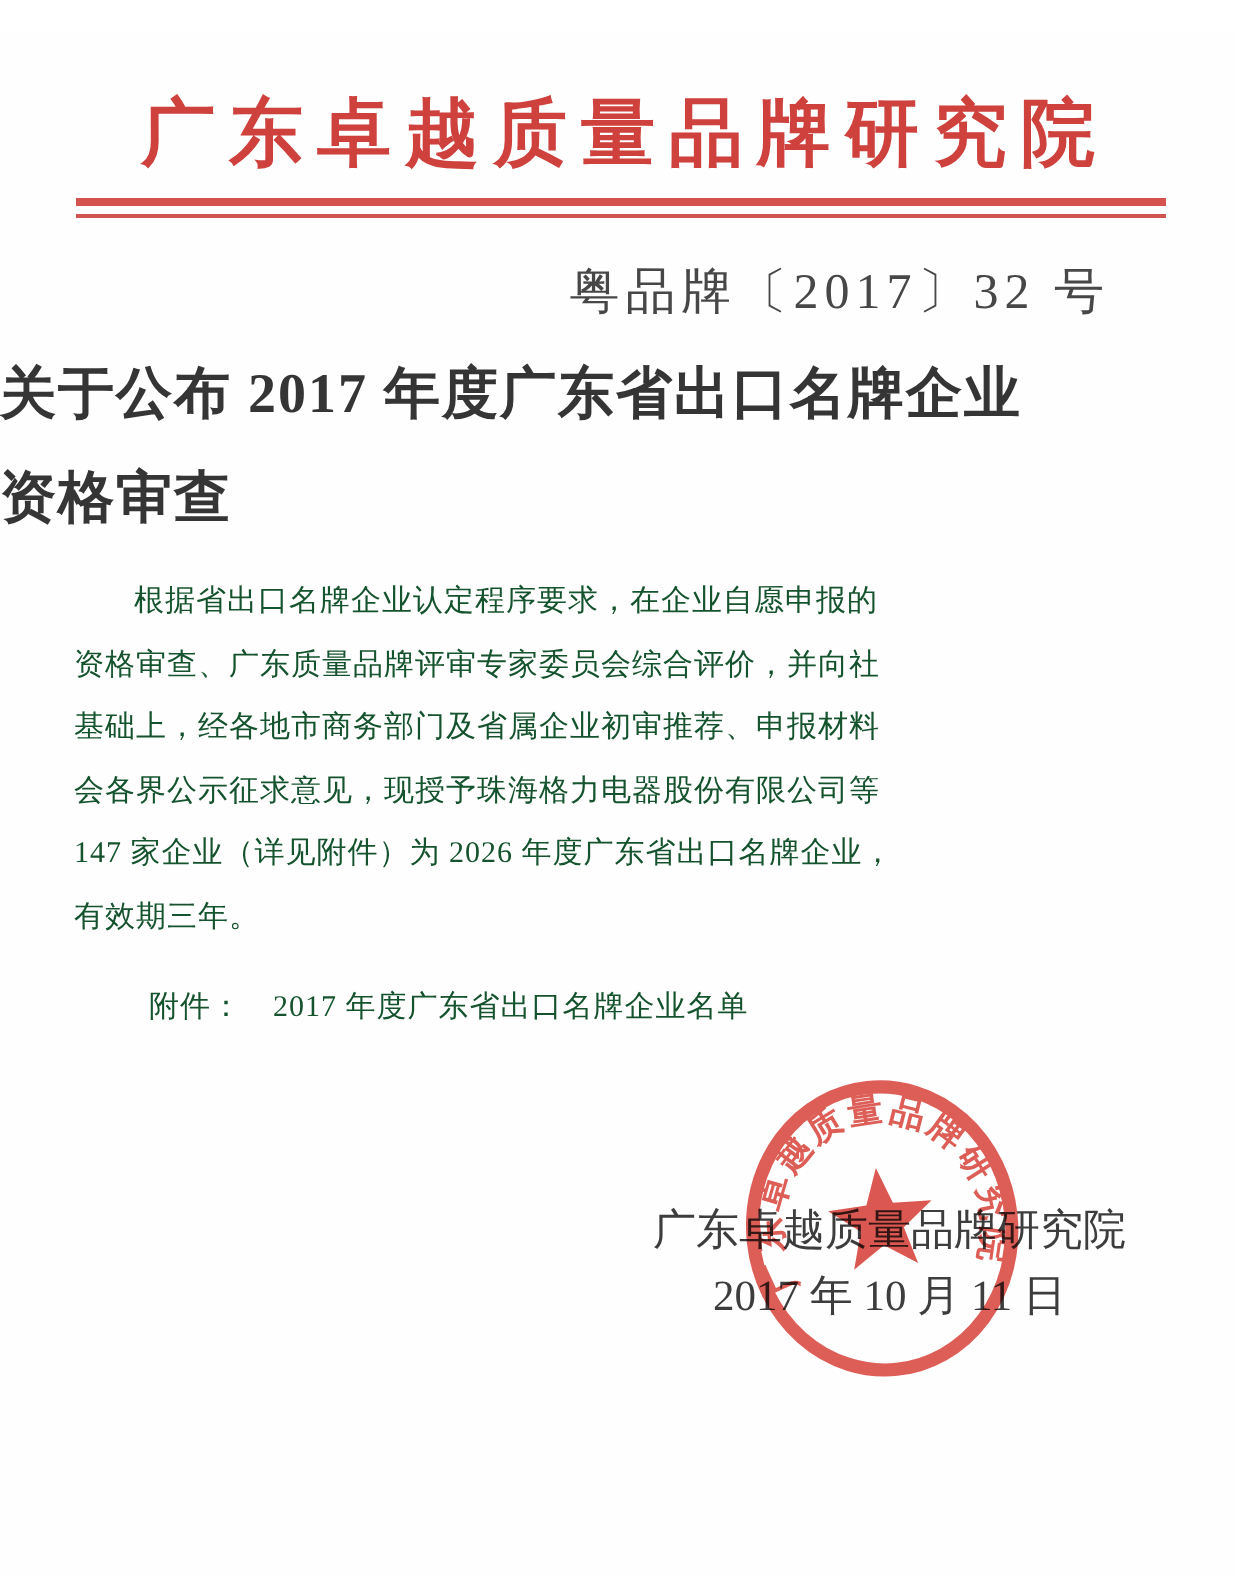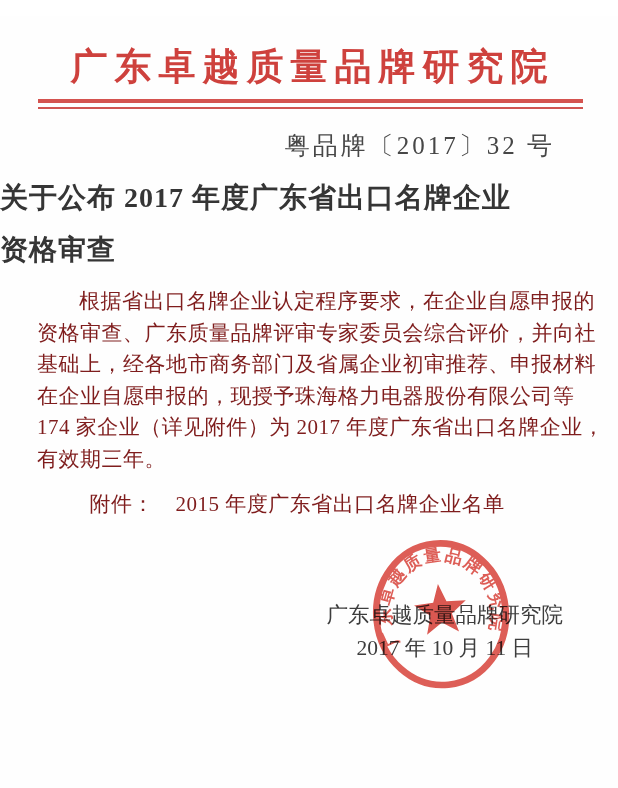--- a/index.html
+++ b/index.html
@@ -56,23 +56,23 @@
     color: #353535;
     line-height: 52px;
     letter-spacing: 1px;
   }
   .doc-title span { display: block; }
   .body-text {
     position: absolute;
     top: 270px;
     left: 37px;
     width: 546px;
-    font-size: 21px;
+    font-size: 15px;
     line-height: 31.5px;
-    color: #7f1d1d;
+    color: #14532d;
     letter-spacing: 0.5px;
   }
   .body-text .line { white-space: nowrap; }
   .body-text .indent { text-indent: 2em; }
   .attachment-line {
     margin-top: 14px;
     text-indent: 2.5em;
     white-space: nowrap;
   }
   .signature-block {
@@ -110,24 +110,24 @@
 
   <h2 class="doc-title">
     <span>关于公布 2017 年度广东省出口名牌企业</span>
     <span>资格审查</span>
   </h2>
 
   <div class="body-text">
     <div class="line indent">根据省出口名牌企业认定程序要求，在企业自愿申报的</div>
     <div class="line">资格审查、广东质量品牌评审专家委员会综合评价，并向社</div>
     <div class="line">基础上，经各地市商务部门及省属企业初审推荐、申报材料</div>
-    <div class="line">在企业自愿申报的，现授予珠海格力电器股份有限公司等</div>
-    <div class="line">174 家企业（详见附件）为 2017 年度广东省出口名牌企业，</div>
+    <div class="line">会各界公示征求意见，现授予珠海格力电器股份有限公司等</div>
+    <div class="line">147 家企业（详见附件）为 2026 年度广东省出口名牌企业，</div>
     <div class="line">有效期三年。</div>
-    <div class="attachment-line">附件：　2015 年度广东省出口名牌企业名单</div>
+    <div class="attachment-line">附件：　2017 年度广东省出口名牌企业名单</div>
   </div>
 
   <div class="signature-block">
     <div>广东卓越质量品牌研究院</div>
     <div>2017 年 10 月 11 日</div>
   </div>
 
   <svg class="official-seal" viewBox="0 0 170 170" xmlns="http://www.w3.org/2000/svg">
     <ellipse cx="83" cy="86" rx="64" ry="70" fill="none" stroke="#dc524a" stroke-width="6.5"></ellipse>
     <polygon fill="#d94b43" points="83,56 89.6,73.9 108.7,74.7 93.7,86.5 98.9,104.8 83,94.3 67.1,104.8 72.3,86.5 57.3,74.7 76.4,73.9"></polygon>

